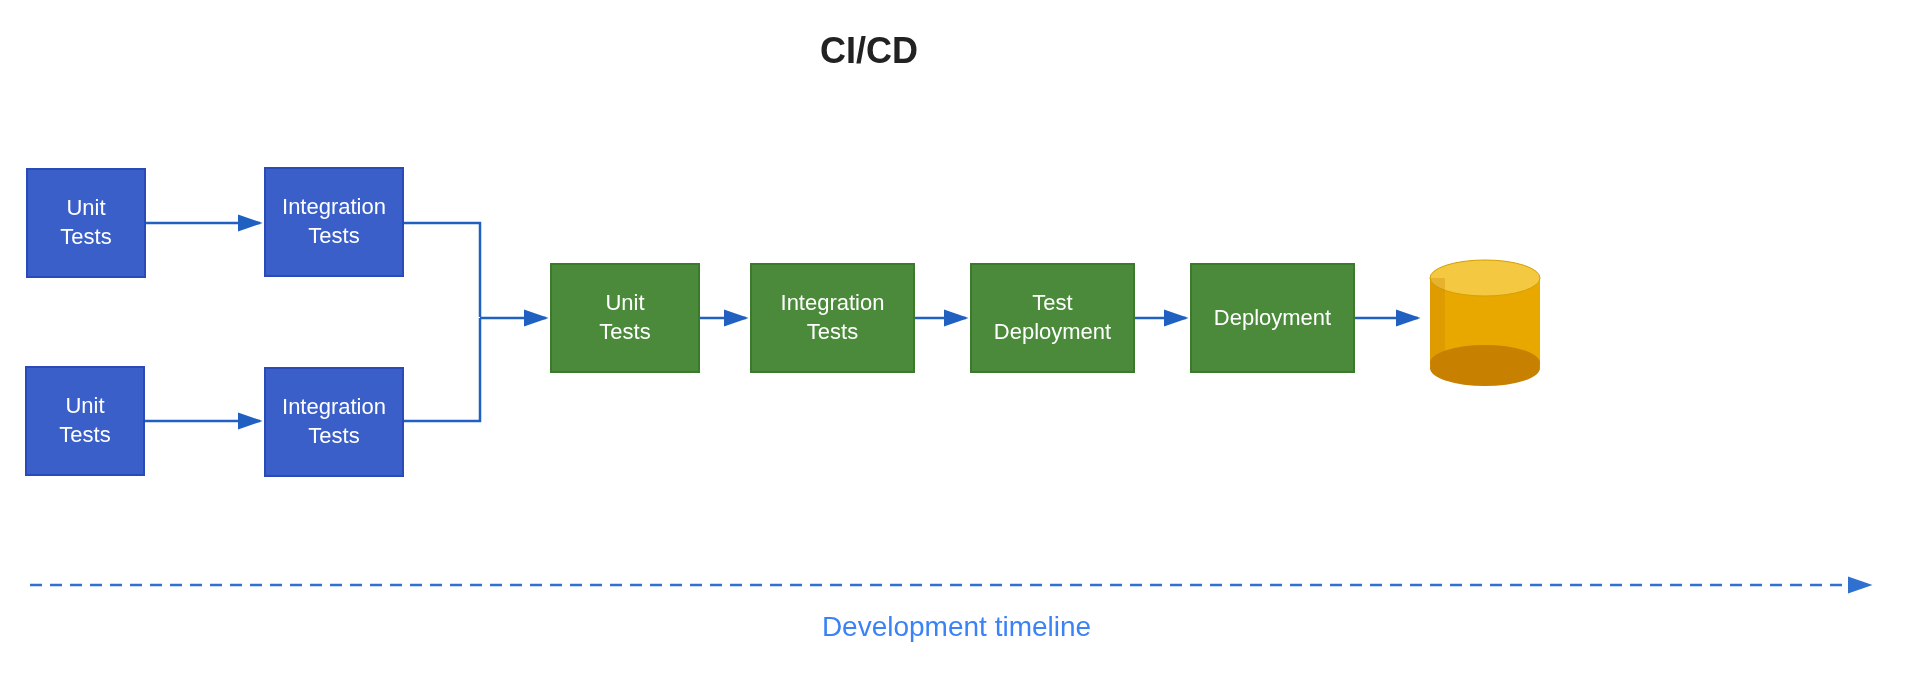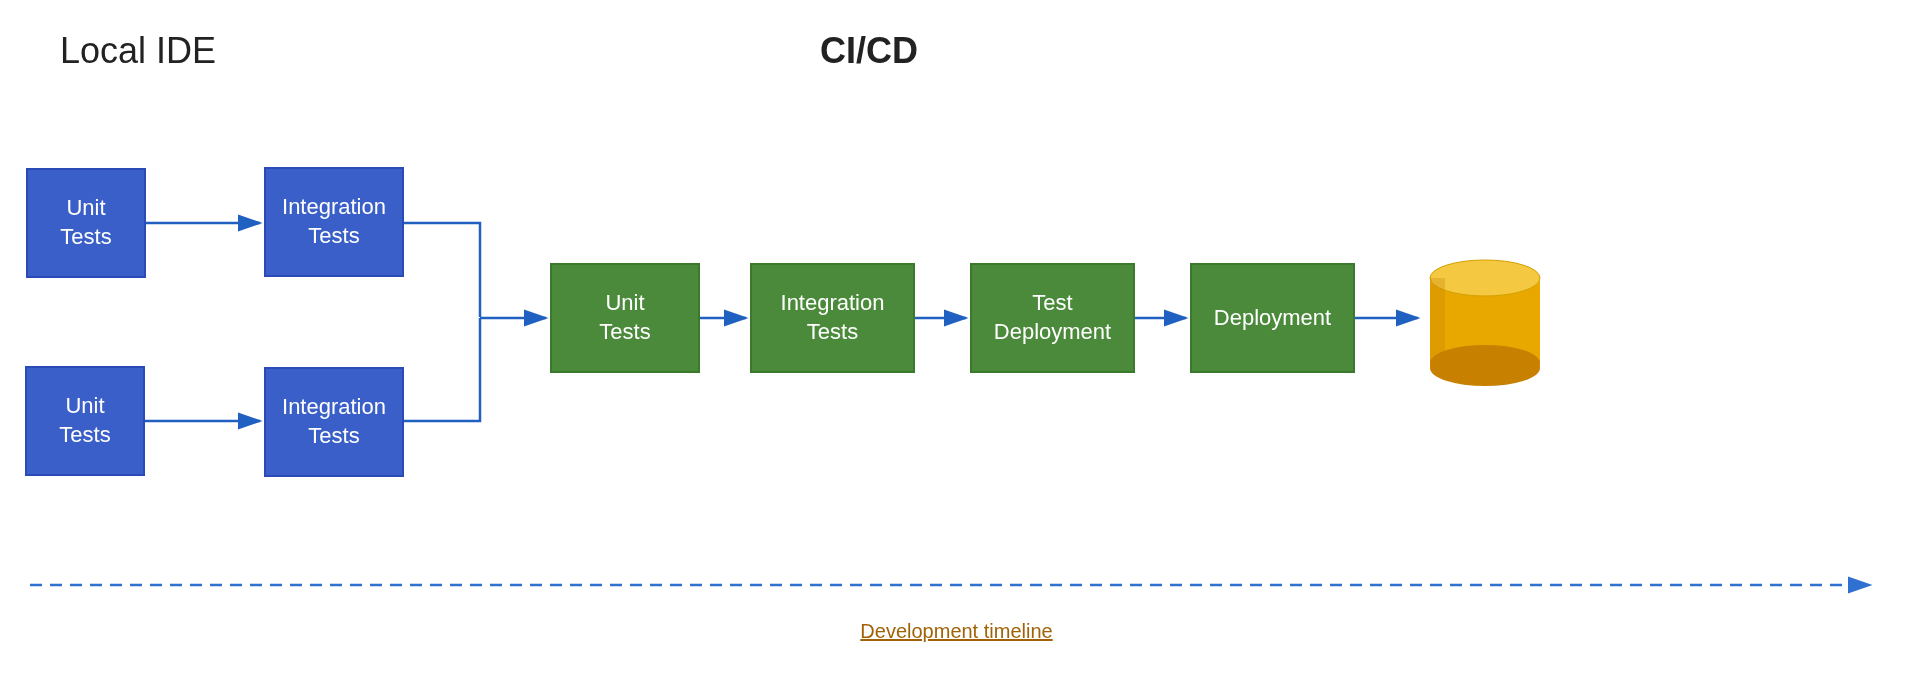--- a/index.html
+++ b/index.html
@@ -83,32 +83,30 @@
     }
 
     
     .db-cylinder {
       position: absolute;
     }
 
     
     .timeline-label {
       position: absolute;
-      font-size: 20px;
-      color: #a16207;
+      font-size: 28px;
+      color: #3b82f6;
       text-align: center;
-      text-decoration: underline;
     }
   </style>
 </head>
 <body>
 
 <div class="diagram-container">
 
-  <div class="section-heading" id="heading-local">Local IDE</div>
 
   <div class="section-heading" id="heading-cicd">CI/CD</div>
 
   <div class="blue-box" style="left:26px; top:168px;">Unit<br>Tests</div>
 
   <div class="blue-box" style="left:264px; top:167px; width:140px;">Integration<br>Tests</div>
 
   <div class="blue-box" style="left:25px; top:366px;">Unit<br>Tests</div>
 
   <div class="blue-box" style="left:264px; top:367px; width:140px;">Integration<br>Tests</div>

